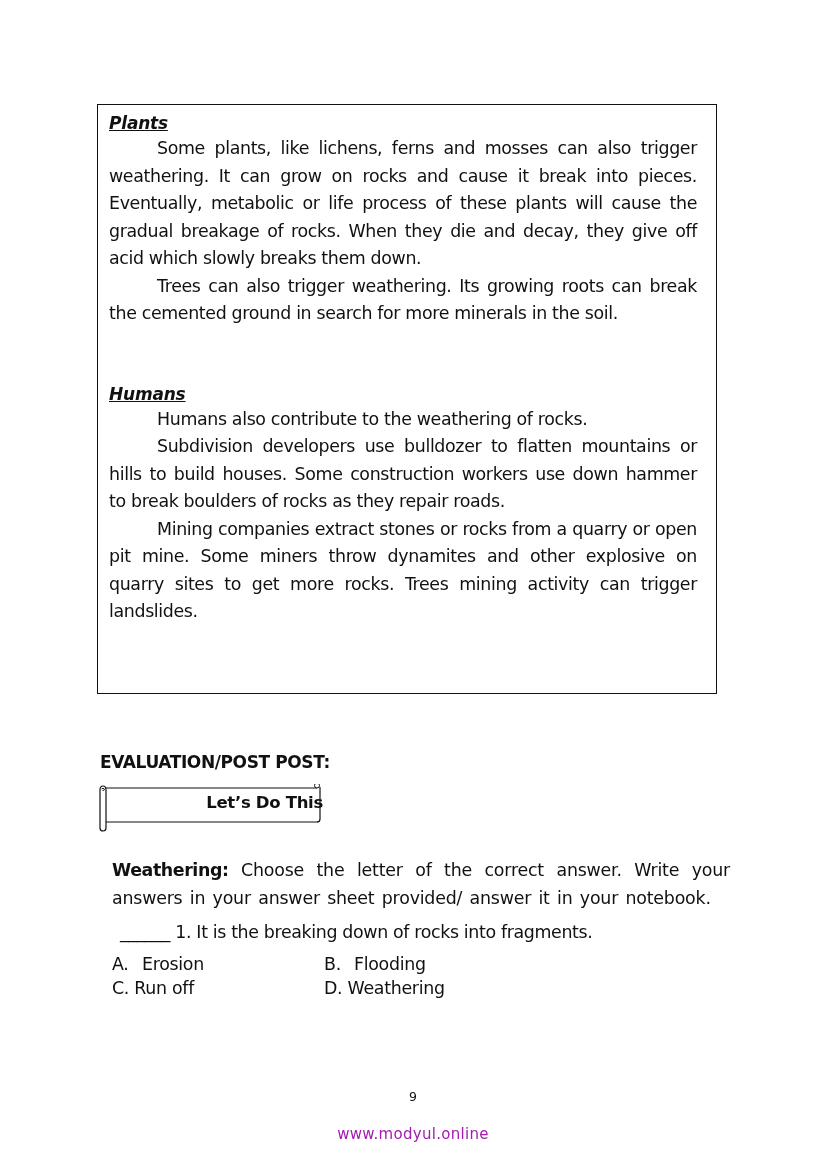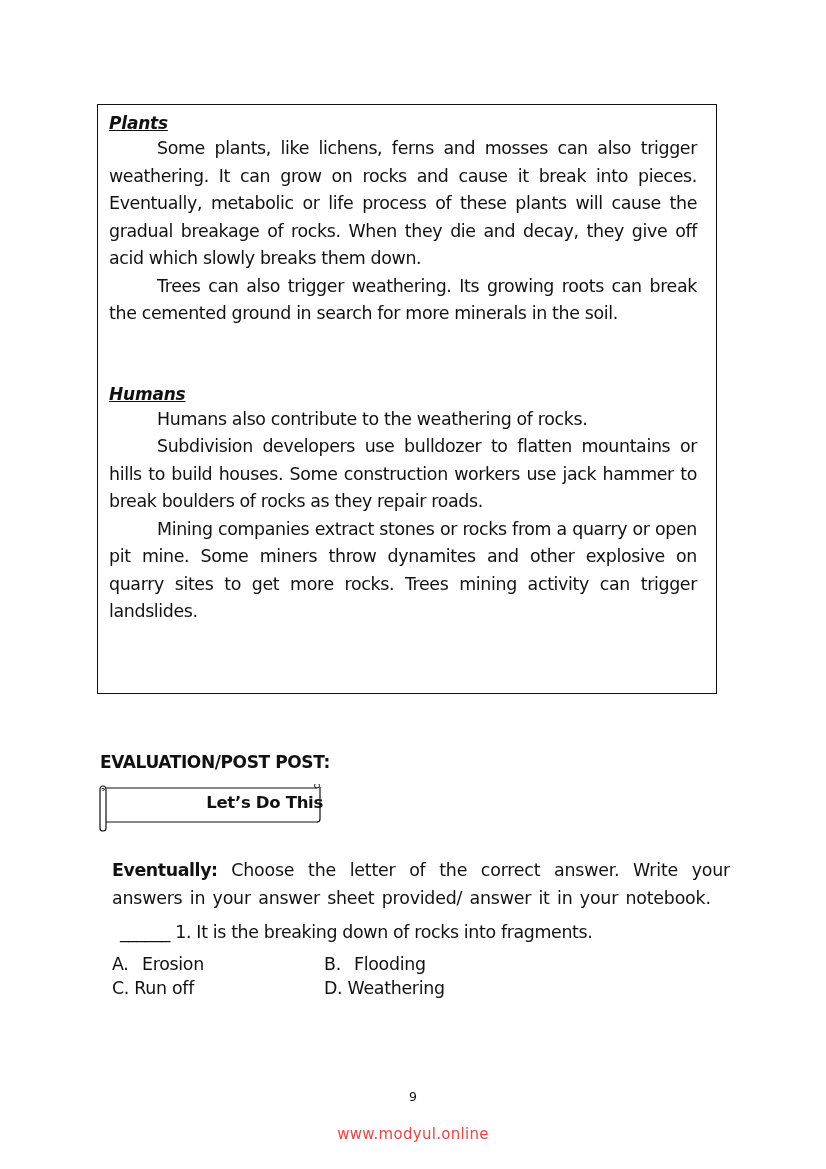--- a/index.html
+++ b/index.html
@@ -115,35 +115,35 @@
       text-align: center;
       font-size: 12.5px;
     }
     .watermark {
       position: absolute;
       left: 0;
       width: 826px;
       top: 1125px;
       text-align: center;
       font-size: 15px;
-      color: #ef4444;
+      color: #a21caf;
       letter-spacing: 0.3px;
     }
   </style>
 </head>
 <body>
 
 <div class="box">
   <div class="heading">Plants</div>
   <p class="para indent">Some plants, like lichens, ferns and mosses can also trigger weathering. It can grow on rocks and cause it break into pieces. Eventually, metabolic or life process of these plants will cause the gradual breakage of rocks. When they die and decay, they give off acid   which slowly breaks them down.</p>
   <p class="para indent">Trees can also trigger weathering. Its growing roots can break the cemented ground in search for more minerals in the soil.</p>
   <div class="gap"></div>
   <div class="heading">Humans</div>
   <p class="para indent">Humans also contribute to the weathering of rocks.</p>
-  <p class="para indent">Subdivision developers use bulldozer to flatten mountains or hills to build houses. Some construction workers use jack hammer to break boulders of rocks as they repair roads.</p>
+  <p class="para indent">Subdivision developers use bulldozer to flatten mountains or hills to build houses. Some construction workers use down hammer to break boulders of rocks as they repair roads.</p>
   <p class="para indent">Mining companies extract stones or rocks from a quarry or open pit mine. Some miners throw dynamites and other explosive on quarry   sites to get more rocks. Trees mining activity can trigger landslides.</p>
 </div>
 
 <div class="eval-title">EVALUATION/POST POST:</div>
 
 <div class="scroll-banner">
   <svg width="226" height="48" viewBox="0 0 226 48">
 
     <path d="M6 4 L220 4" stroke="#111" stroke-width="1.2" fill="none"></path>
 
@@ -153,21 +153,21 @@
     <path d="M9 38 L221 38" stroke="#111" stroke-width="1.2" fill="none"></path>
 
     <path d="M221 2 Q221 -1 218.5 0 L218.5 4" stroke="#111" stroke-width="1" fill="none"></path>
     <circle cx="220" cy="1.5" r="2.5" stroke="#111" stroke-width="1" fill="#fff"></circle>
     <path d="M223 3 L223 35 Q223 38 220 38" stroke="#111" stroke-width="1.2" fill="none"></path>
   </svg>
   <div class="banner-label">Let’s Do This</div>
 </div>
 
 <div class="questions">
-  <p class="directions"><b>Eventually:</b><span> Choose the letter of the correct answer. Write your answers in your answer sheet provided/ answer it in your notebook.</span></p>
+  <p class="directions"><b>Weathering:</b><span> Choose the letter of the correct answer. Write your answers in your answer sheet provided/ answer it in your notebook.</span></p>
   <p class="question">
     <span>______</span>
     <span>1.</span>
     <span>It is the breaking down of rocks into fragments.</span>
   </p>
   <div class="choices">
     <div><span class="choice-letter">A.</span><span>Erosion</span></div>
     <div><span class="choice-letter">B.</span><span>Flooding</span></div>
     <div><span>C.</span> <span>Run off</span></div>
     <div><span>D.</span> <span>Weathering</span></div>

